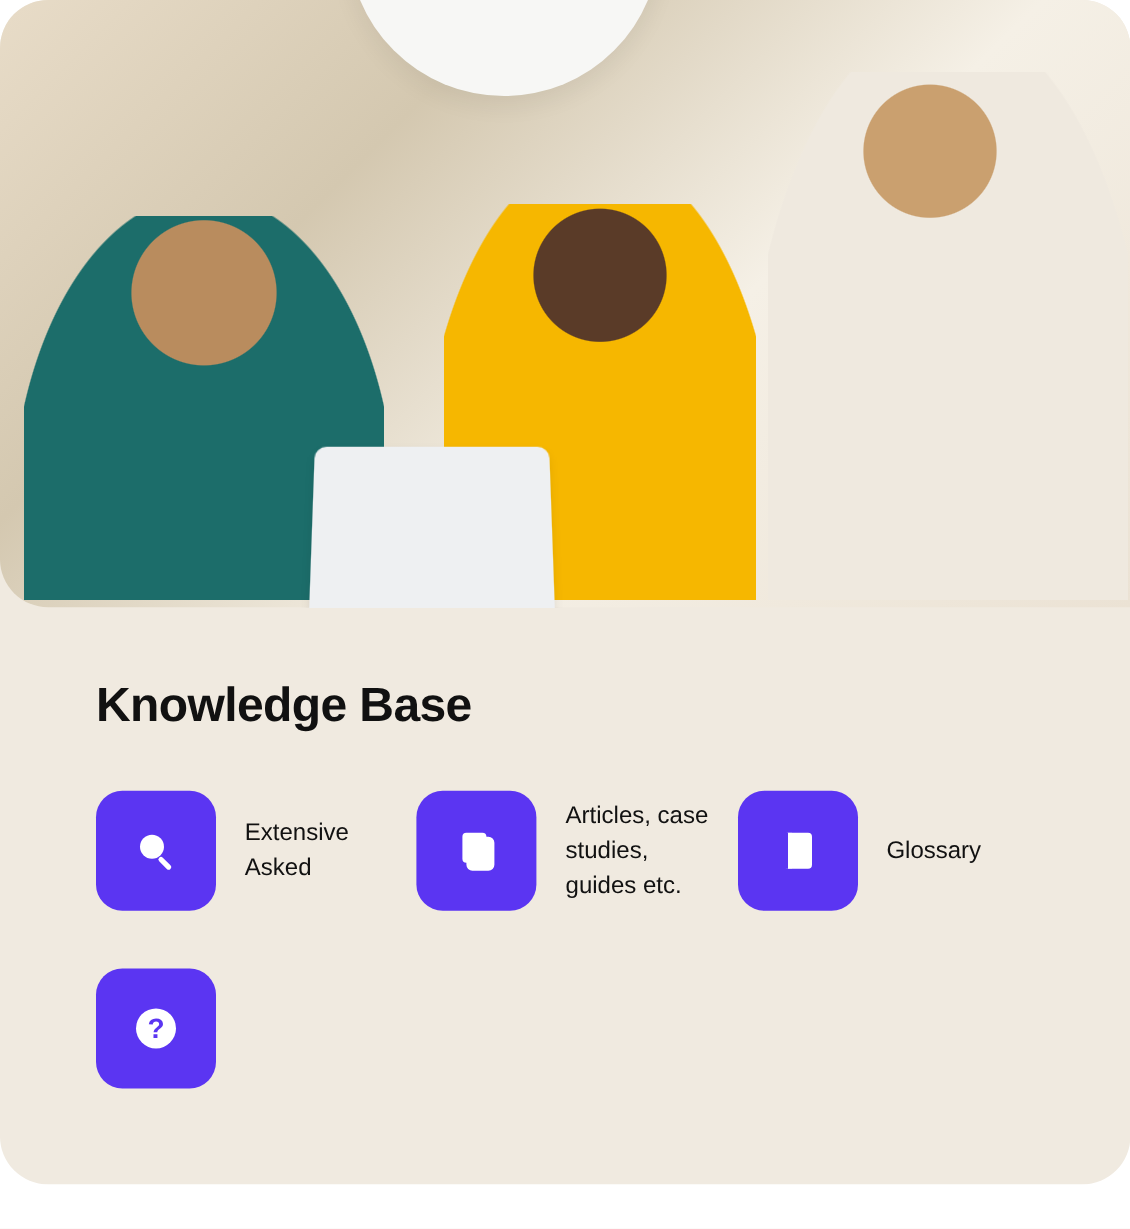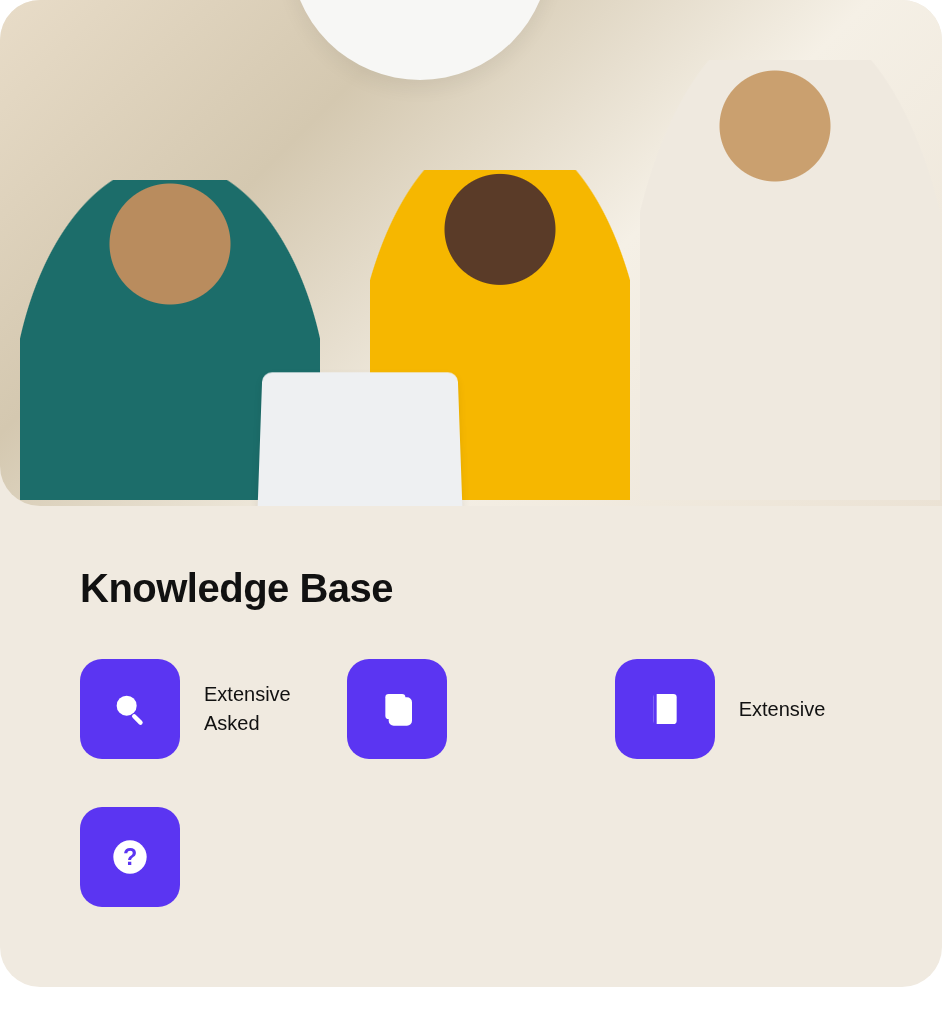--- a/index.html
+++ b/index.html
@@ -125,31 +125,32 @@
 
       <div class="feature">
         <div class="icon-tile">
           <svg viewBox="0 0 24 24">
               <rect x="5" y="3" width="12" height="15" rx="2"></rect>
               <rect x="8" y="6" width="12" height="15" rx="2" fill="#5b35f2"></rect>
               <rect x="8" y="6" width="12" height="15" rx="2" fill="none" stroke="#fff" stroke-width="2"></rect>
               <rect x="8" y="6" width="12" height="15" rx="2"></rect>
             </svg>
         </div>
+        <div class="feature-label">Articles, case studies, guides etc.</div>
       </div>
 
       <div class="feature">
         <div class="icon-tile">
           <svg viewBox="0 0 24 24">
               <rect x="5" y="3" width="14" height="18" rx="2"></rect>
               <rect x="5" y="3" width="4" height="18" fill="#5b35f2"></rect>
               <rect x="7" y="3" width="2" height="18" fill="#fff"></rect>
             </svg>
         </div>
-        <div class="feature-label">Extensive</div>
+        <div class="feature-label">Glossary</div>
       </div>
 
 
       <div class="feature">
         <div class="icon-tile">
           <svg viewBox="0 0 24 24">
               <circle cx="12" cy="12" r="10"></circle>
               <text x="12" y="17" text-anchor="middle" font-size="14" font-weight="700" fill="#5b35f2">?</text>
             </svg>
         </div>

